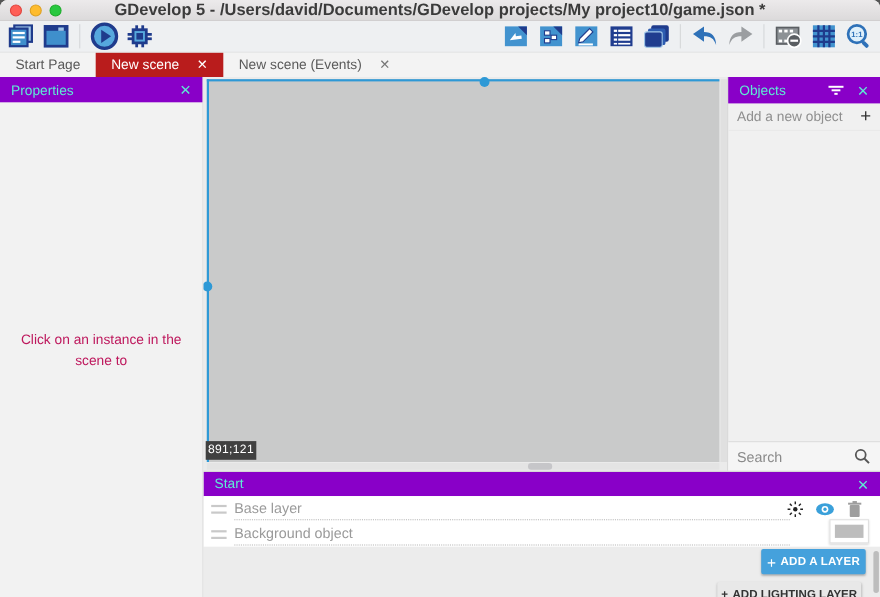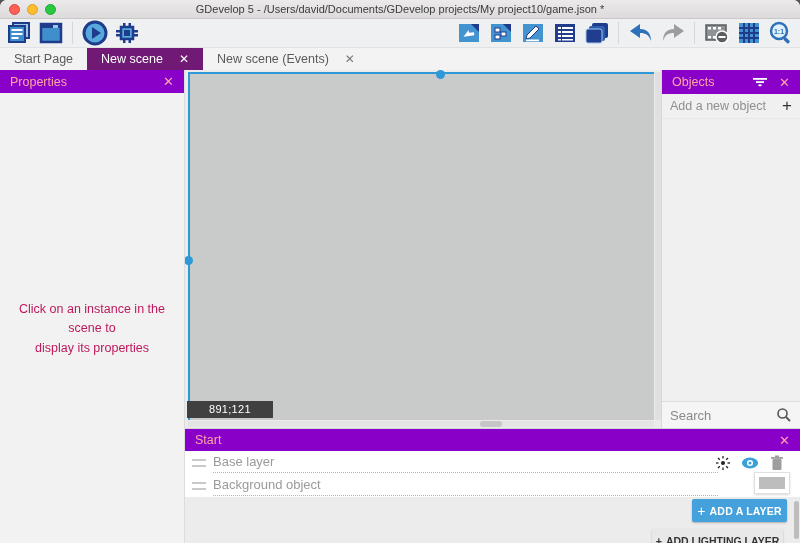--- a/index.html
+++ b/index.html
@@ -14,21 +14,21 @@
     position:absolute; left:0; top:0; right:0; height:19px;
     background:linear-gradient(#eceaeb,#dcdadb);
     border-bottom:1px solid #c9c7c8;
     display:flex; align-items:center; justify-content:center;
   }
   .traffic { position:absolute; left:9px; top:4px; display:flex; gap:7px; }
   .traffic span { width:11px; height:11px; border-radius:50%; display:block; }
   .t-red{ background:#ff5f57; border:1px solid #e0443e; }
   .t-yellow{ background:#febc2e; border:1px solid #dea123; }
   .t-green{ background:#28c840; border:1px solid #1dad2b; }
-  .title-text { font-size:11px; color:#3b3b3b; font-weight:400; }
+  .title-text { font-size:15px; color:#3b3b3b; font-weight:700; }
   
   .toolbar {
     position:absolute; left:0; top:19px; right:0; height:29px;
     background:#eef0f2; border-bottom:1px solid #e2e2e2;
     display:flex; align-items:center;
   }
   .tb-group { display:flex; align-items:center; gap:5px; }
   .tb-left { margin-left:5px; }
   .tb-right { margin-left:auto; margin-right:6px; }
   .tb-btn { width:27px; height:26px; display:flex; align-items:center; justify-content:center; border:none; background:transparent; padding:0; cursor:pointer; }
@@ -36,26 +36,26 @@
   
   .tabbar {
     position:absolute; left:0; top:48px; right:0; height:22px;
     background:#f3f3f3; display:flex; align-items:stretch;text-align:right;
   }
   .tab {
     display:flex; align-items:center; padding:0 14px; gap:16px;
     font-size:12.5px; color:#5a5a5a; cursor:pointer; white-space:nowrap;
   }
   .tab .tab-close { font-size:12px; color:#777; }
-  .tab.active { background:#701a75; color:#fff; }
+  .tab.active { background:#b91c1c; color:#fff; }
   .tab.active .tab-close { color:#fff; }
   
   .main { position:absolute; left:0; top:70px; right:0; bottom:0; }
   .panel-header {
-    height:23px; background:#8900c8; color:#fca5a5;
+    height:23px; background:#8900c8; color:#5eead4;
     display:flex; align-items:center; padding:0 10px;
     font-size:12.5px;
   }
   .panel-header .ph-title { flex:0 0 auto; }
   .panel-header .ph-close { margin-left:auto; cursor:pointer; font-size:13px; }
   
   .properties {
     position:absolute; left:0; top:0; width:185px; bottom:0;
     background:#f2f2f2; border-right:1px solid #dcdcdc;
   }
@@ -70,21 +70,21 @@
     position:absolute; left:3px; top:2px; right:7px; bottom:8px;
     background:#c9caca;
     border-top:2px solid #2e99d6; border-left:2px solid #2e99d6;
   }
   .handle { position:absolute; width:9px; height:9px; border-radius:50%; background:#2e99d6; }
   .handle-top { left:246px; top:-4px; }
   .handle-left { left:-6px; top:182px; }
   .coord-label {
     position:absolute; left:2px; top:331px; height:17px;
     background:#404040; color:#fff; font-size:11px; line-height:17px;
-    padding:0 22px; letter-spacing:.3px;
+    padding:0 2px; letter-spacing:.3px;
   }
   .hscroll { position:absolute; left:3px; right:7px; bottom:1px; height:6px; background:#e4e4e4; }
   .hscroll-thumb { position:absolute; left:292px; width:22px; top:0; bottom:0; background:#c6c6c9; border-radius:3px; }
   .vscroll { position:absolute; right:0; top:2px; bottom:8px; width:6px; background:#e0e0e0; }
   
   .objects {
     position:absolute; left:661px; right:0; top:0; height:358px;
     background:#f0f0f0; border-left:1px solid #d8d8d8;
   }
   .objects .panel-header { height:24px; }
@@ -298,21 +298,20 @@
 
   <div class="main">
 
     <div class="properties">
       <div class="panel-header">
         <span class="ph-title">Properties</span>
         <span class="ph-close">✕</span>
       </div>
       <div class="prop-hint">
         <div>Click on an instance in the scene to</div>
-        <div>display its properties</div>
       </div>
     </div>
 
     <div class="canvas-area">
       <div class="canvas">
         <span class="handle handle-top"></span>
         <span class="handle handle-left"></span>
       </div>
       <div class="coord-label">891;121</div>
       <div class="hscroll">

